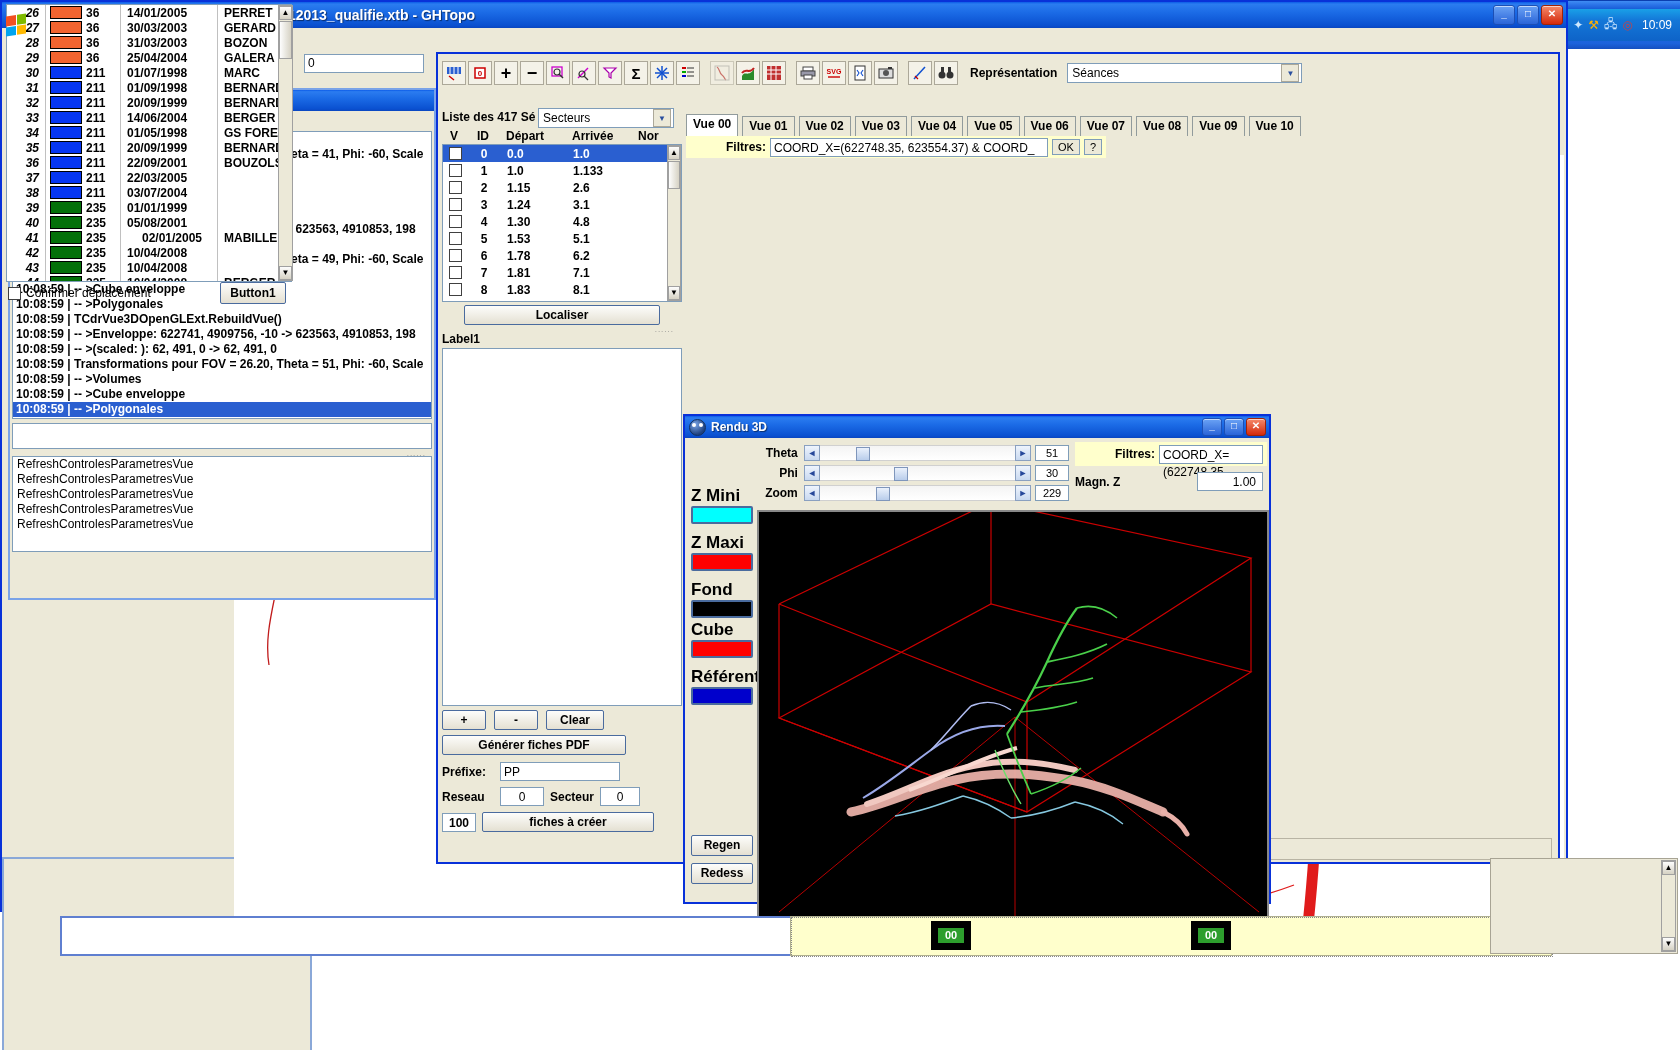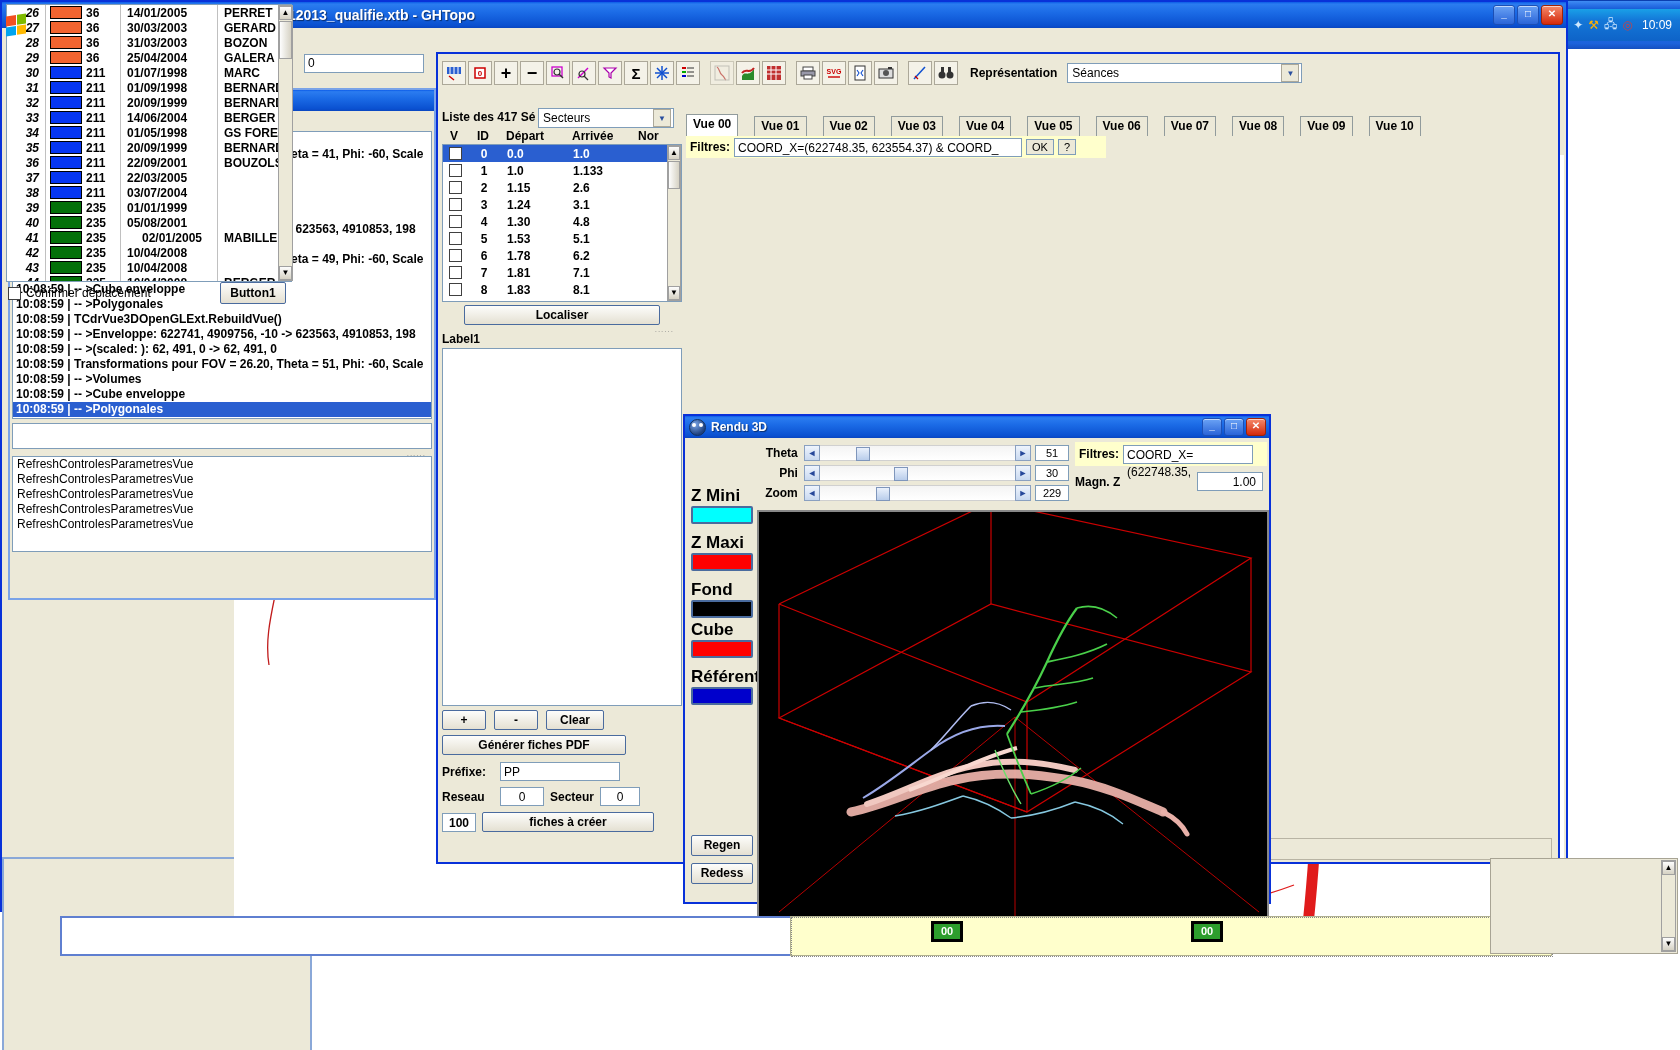--- a/index.html
+++ b/index.html
@@ -76,28 +76,28 @@
   .vbtn{
     width:24px;height:24px;border:1px solid #aca899;background:#f4f2e8;
     display:flex;align-items:center;justify-content:center;cursor:pointer;font-size:12px;
     box-sizing:border-box;
   }
   .repLabel{font-size:12px;font-weight:bold;margin-left:10px;margin-right:8px;}
   .combo{height:20px;border:1px solid #7f9db9;background:#fff;display:flex;align-items:center;
          padding:0 2px 0 4px;box-sizing:border-box;font-size:12px;justify-content:space-between;}
   .combo .arrow{width:16px;height:16px;background:#ece9d8;border:1px solid #aca899;
                 display:flex;align-items:center;justify-content:center;font-size:8px;color:#2a4f9e;}
-  .tabs{display:flex;align-items:flex-end;height:22px;gap:16px;text-align:center;}
+  .tabs{display:flex;align-items:flex-end;height:22px;gap:4px;text-align:center;}
   .tab{
     border:1px solid #919b9c;border-bottom:none;background:#ece9d8;padding:2px 6px;font-size:12px;
     font-weight:bold;cursor:pointer;box-sizing:border-box;height:20px;
   }
   .tab.active{background:#fff;height:22px;position:relative;z-index:2;}
   .filterbar{background:#ffffcc;display:flex;align-items:center;gap:4px;padding:2px 4px;box-sizing:border-box;}
-  .filterbar .lbl{font-weight:bold;font-size:12px;}
+  .filterbar .lbl{font-weight:bold;font-size:12px;margin-left:36px;}
   .fbtn{border:1px solid #7f9db9;background:#ece9d8;font-size:11px;padding:1px 5px;cursor:pointer;}
   .btn{
     border:1px solid #4a6b9e;background:linear-gradient(180deg,#fdfdfb,#e4e0d2);
     font-size:12px;font-weight:bold;cursor:pointer;text-align:center;box-sizing:border-box;
     border-radius:2px;
   }
   .sec-table-hd{display:flex;font-size:12px;font-weight:bold;padding:1px 0;}
   .sec-row{display:flex;height:17px;align-items:center;font-size:12px;font-weight:bold;}
   .sec-row.sel{background:#2a5fd0;color:#fff;}
   .cb{width:13px;height:13px;border:1px solid #404040;background:#fff;box-sizing:border-box;}
@@ -145,21 +145,21 @@
     color:#fff;font-size:11px;padding:0 6px;box-sizing:border-box;cursor:pointer;overflow:hidden;white-space:nowrap;
   }
   .task.active{background:linear-gradient(180deg,#2e6fd0,#1a56b6 50%,#174fa8);box-shadow:inset 0 0 4px rgba(0,0,0,.45);}
   .tray{display:flex;align-items:center;gap:5px;height:32px;padding:0 8px;
         background:linear-gradient(180deg,#19a0e8,#1477d8 35%,#0e63c8);border-left:1px solid #5ab0f0;color:#fff;font-size:12px;}
   .tray .clock{font-size:12px;margin-left:4px;}
   .lang{color:#fff;font-size:12px;font-weight:bold;margin-right:8px;}
   
   .planbg{background:#fff;position:relative;overflow:hidden;}
   .statusbar{background:#ffffcc;border:1px solid #b0b090;box-sizing:border-box;}
-  .greenbox{background:#2d9e2d;color:#fff;font-size:11px;font-weight:bold;border:3px solid #000000;
+  .greenbox{background:#2d9e2d;color:#fff;font-size:11px;font-weight:bold;border:7px solid #000000;
             text-align:center;line-height:14px;}
   .scroll-v{width:15px;background:#ece9d8;border:1px solid #a0a0a0;box-sizing:border-box;}
   .scroll-btn{height:14px;background:linear-gradient(180deg,#fdfdfd,#d6d2c4);border:1px solid #a0a0a0;
               font-size:8px;text-align:center;line-height:12px;box-sizing:border-box;}
   .scroll-thumb{background:linear-gradient(90deg,#fdfdfd,#d6d2c4);border:1px solid #a0a0a0;box-sizing:border-box;}
 </style>
 </head>
 <body>
 
 <div class="win" id="app-window">

